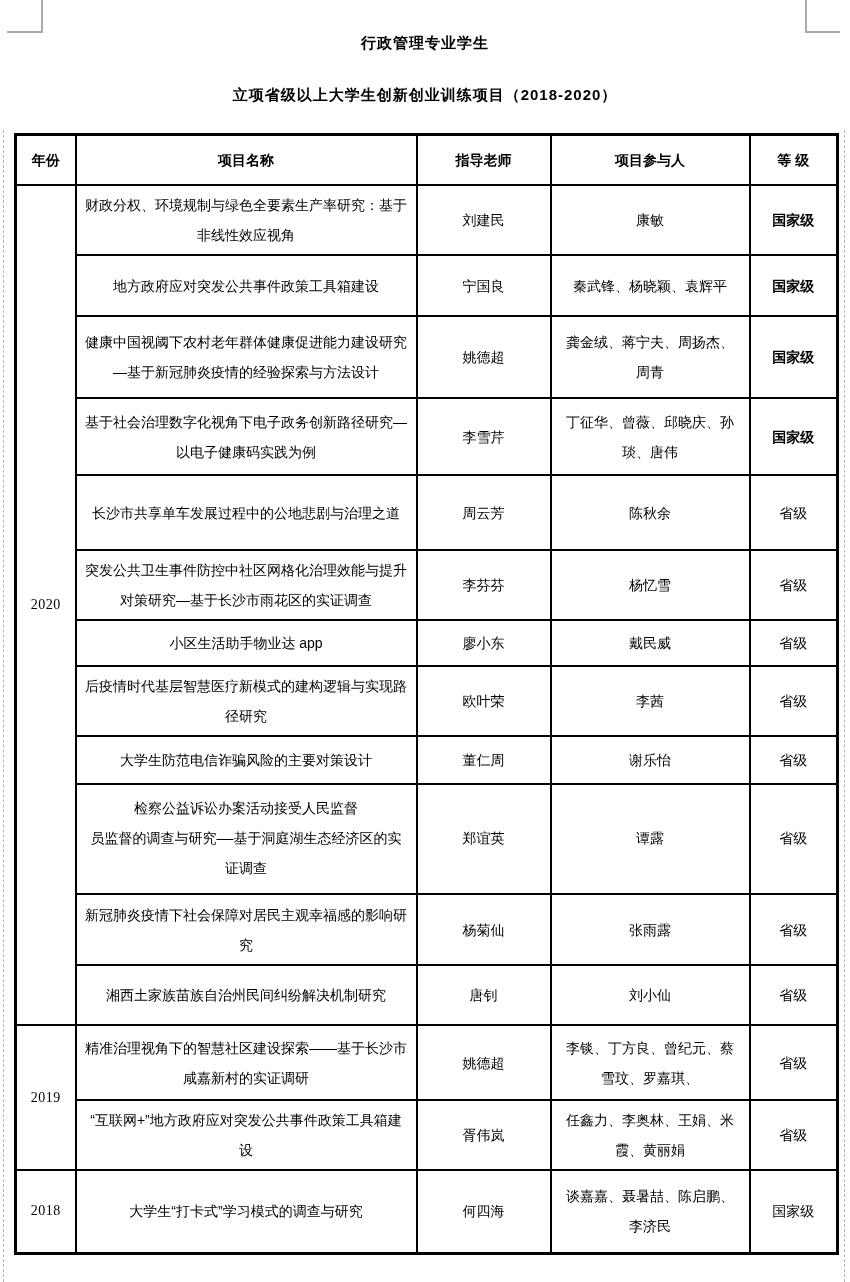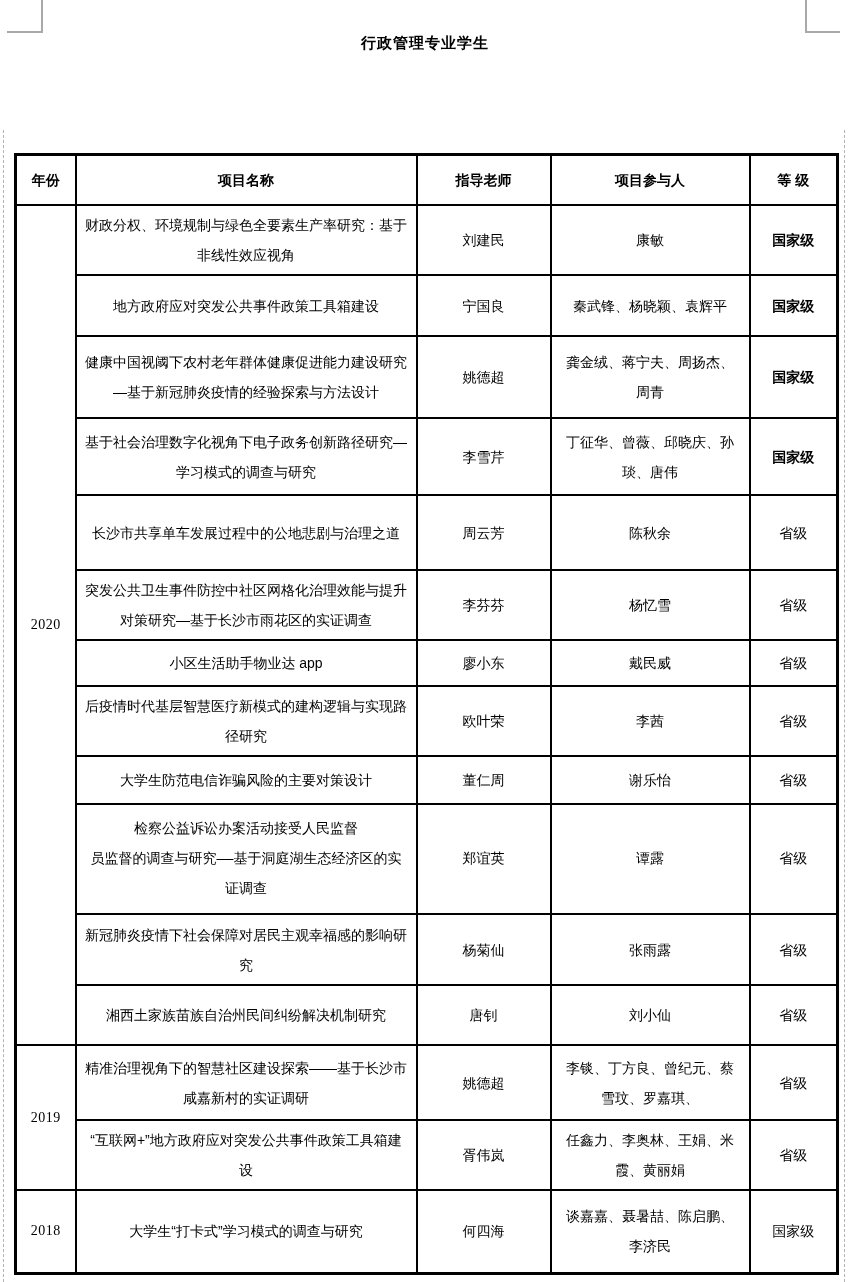--- a/index.html
+++ b/index.html
@@ -22,21 +22,20 @@
 
   .doc-title{position:absolute;left:0;width:100%;text-align:center;
     font-size:15px;font-weight:bold;margin:0;letter-spacing:1px;}
   .doc-title.line1{top:34px;}
   .doc-title.line2{top:86px;}
 
   table.projects{
     position:absolute;left:14px;top:133px;width:822px;
     border-collapse:collapse;table-layout:fixed;
     border:3px solid #000;
-    margin-top:20px;
   }
   table.projects th, table.projects td{
     border:2px solid #000;
     font-size:14px;line-height:30px;
     text-align:center;vertical-align:middle;
     padding:4px 8px;overflow:hidden;
   }
   table.projects th{font-weight:bold;height:40px;}
   td.year-cell{
     font-family:"Liberation Serif","DejaVu Serif",serif;
@@ -50,20 +49,21 @@
 <body>
 
 <div class="page">
 
   <div class="corner-mark left"></div>
   <div class="corner-mark right"></div>
   <div class="dash-guide left"></div>
   <div class="dash-guide right"></div>
 
   <h1 class="doc-title line1">行政管理专业学生</h1>
+  <h2 class="doc-title line2">立项省级以上大学生创新创业训练项目（2018-2020）</h2>
 
   <table class="projects">
     <colgroup>
       <col style="width:60px">
         <col style="width:341px">
         <col style="width:134px">
         <col style="width:199px">
         <col style="width:88px">
     </colgroup>
     <thead>
@@ -89,21 +89,21 @@
           <td>秦武锋、杨晓颖、袁辉平</td>
           <td class="level-cell bold">国家级</td>
         </tr>
         <tr style="height: 82px;">
           <td class="title-cell">健康中国视阈下农村老年群体健康促进能力建设研究—基于新冠肺炎疫情的经验探索与方法设计</td>
           <td class="advisor-cell vtop">姚德超</td>
           <td>龚金绒、蒋宁夫、周扬杰、周青</td>
           <td class="level-cell bold">国家级</td>
         </tr>
         <tr style="height: 77px;">
-          <td class="title-cell">基于社会治理数字化视角下电子政务创新路径研究—学习模式的调查与研究</td>
+          <td class="title-cell">基于社会治理数字化视角下电子政务创新路径研究—以电子健康码实践为例</td>
           <td class="advisor-cell vtop">李雪芹</td>
           <td>丁征华、曾薇、邱晓庆、孙琰、唐伟</td>
           <td class="level-cell bold">国家级</td>
         </tr>
         <tr style="height: 75px;">
           <td class="title-cell">长沙市共享单车发展过程中的公地悲剧与治理之道</td>
           <td class="advisor-cell">周云芳</td>
           <td>陈秋余</td>
           <td class="level-cell">省级</td>
         </tr>

